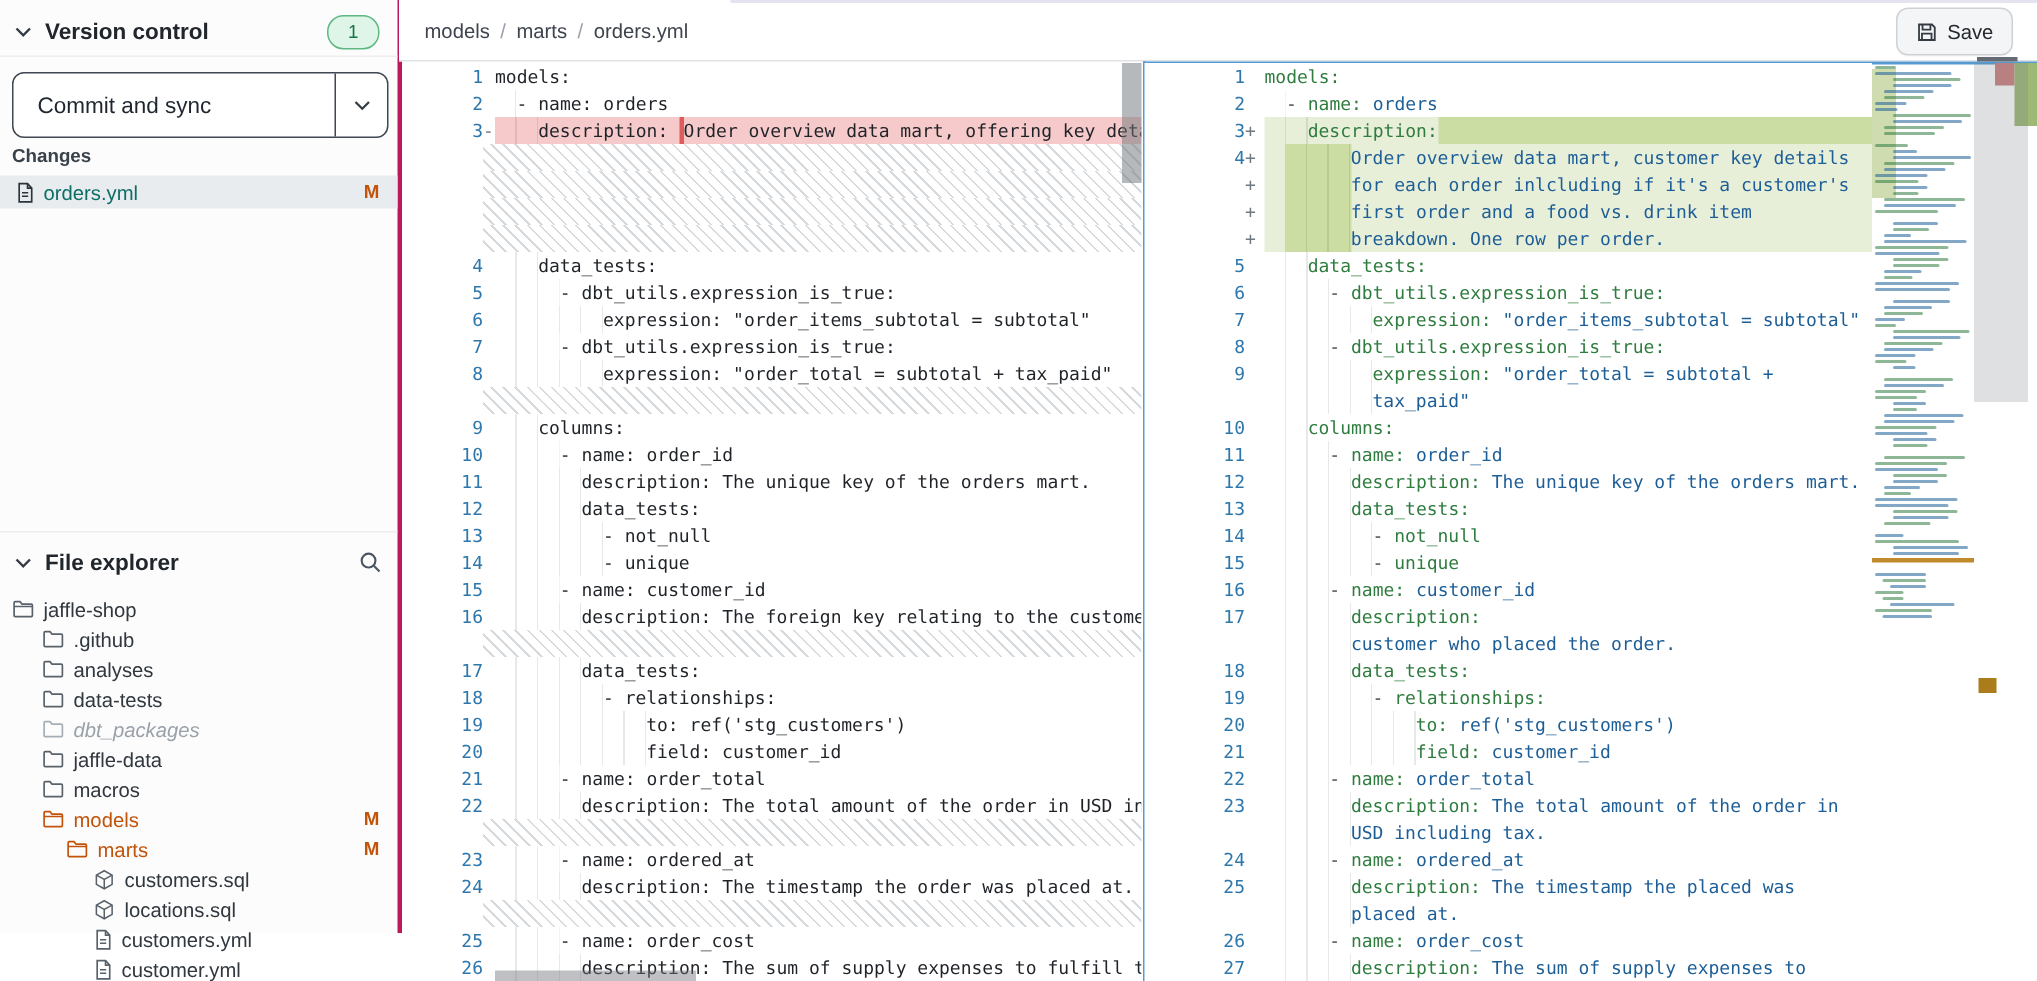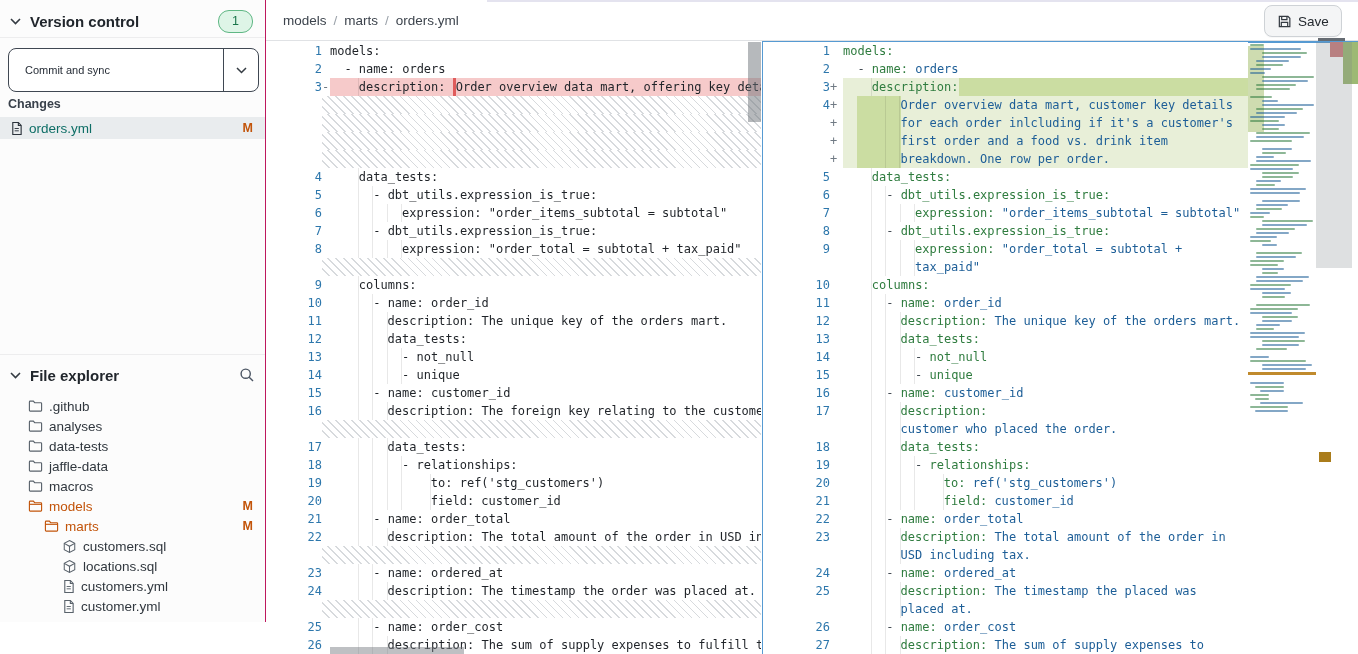--- a/index.html
+++ b/index.html
@@ -1,31 +1,31 @@
 <!DOCTYPE html>
 <html><head>
 <meta charset="utf-8">
 <style>
   html,body{margin:0;padding:0}
   body{width:1358px;height:654px;position:relative;overflow:hidden;background:#fff;
        font-family:"Liberation Sans",sans-serif;color:#30373e;}
   .abs{position:absolute}
 
   
-  #sidebar{left:0;top:0;width:265px;height:622px;background:#fcfcfc;border-right:1px solid #be185d}
+  #sidebar{left:0;top:0;width:265px;height:622px;background:#fcfcfc;border-right:3px solid #be185d}
   .panel-header{display:flex;align-items:center;height:26px}
   .panel-title{font-size:15px;font-weight:bold;color:#21262c;margin-left:9px}
   .chev{display:inline-flex;margin-left:10px}
   .badge{margin-left:auto;margin-right:12px;min-width:25px;height:21px;border:1px solid #5fb784;
          background:#def5e7;color:#19754a;border-radius:11px;font-size:12.5px;
          display:inline-flex;align-items:center;justify-content:center;padding:0 4px}
   .sep{left:0;width:265px;height:1px;background:#ededee}
   #commit-btn{left:8px;top:48px;width:249px;height:42px;border:1.5px solid #3f4752;border-radius:8px;
          background:#fff;display:flex;align-items:center;cursor:pointer}
-  #commit-btn .lbl{font-size:11px;color:#1f2630;margin-left:16px}
+  #commit-btn .lbl{font-size:15px;color:#1f2630;margin-left:16px}
   #commit-btn .dd{margin-left:auto;width:34px;height:100%;border-left:1px solid #3f4752;
          display:flex;align-items:center;justify-content:center}
   .changes-lbl{left:8px;top:97px;font-size:12.5px;font-weight:bold;color:#39414b}
   .file-row{left:0;top:117px;width:265px;height:22px;background:#e9ecee;display:flex;align-items:center;cursor:pointer}
   .file-row .nm{font-size:13.5px;color:#0e6e66;margin-left:6px}
   .file-row .st{margin-left:auto;margin-right:12px;font-size:12.5px;font-weight:bold;color:#c2540a}
   #fe-header{left:0;top:362px;width:265px}
   #fe-search{margin-left:auto;margin-right:10px;display:inline-flex;cursor:pointer}
   #tree{left:0;top:396px;width:265px}
   .tree-item{height:20px;display:flex;align-items:center;font-size:13.5px;cursor:pointer}
@@ -136,20 +136,29 @@
     <span id="fe-search">
       <svg width="16" height="16" viewBox="0 0 16 16">
           <circle cx="6.7" cy="6.7" r="4.6" fill="none" stroke="#4b5563" stroke-width="1.4"></circle>
           <path d="M10.2 10.2L14 14" stroke="#4b5563" stroke-width="1.4"></path>
         </svg>
       </span>
   </div>
 
   <div id="tree" class="abs">
       <div class="tree-item">
+        <span class="ticon" style="margin-left: 8px;">
+          <svg width="15" height="14" viewBox="0 0 16 14">
+            <path d="M1.5 2.6c0-.5.3-.8.8-.8h3.4l1.4 1.7h6.6c.5 0 .8.3.8.8v7.3c0 .5-.3.8-.8.8H2.3c-.5 0-.8-.3-.8-.8z" fill="none" stroke="#59626b" stroke-width="1.2"></path>
+            <path d="M1.5 5.2h13" stroke="#59626b" stroke-width="1.2"></path>
+          </svg>
+        </span>
+        <span class="tlbl">jaffle-shop</span>
+      </div>
+      <div class="tree-item">
         <span class="ticon" style="margin-left: 28px;">
           <svg width="15" height="14" viewBox="0 0 16 14">
             <path d="M1.5 2.6c0-.5.3-.8.8-.8h3.4l1.4 1.7h6.6c.5 0 .8.3.8.8v7.3c0 .5-.3.8-.8.8H2.3c-.5 0-.8-.3-.8-.8z" fill="none" stroke="#59626b" stroke-width="1.2"></path>
           </svg>
         </span>
         <span class="tlbl">.github</span>
       </div>
       <div class="tree-item">
         <span class="ticon" style="margin-left: 28px;">
           <svg width="15" height="14" viewBox="0 0 16 14">
@@ -158,20 +167,28 @@
         </span>
         <span class="tlbl">analyses</span>
       </div>
       <div class="tree-item">
         <span class="ticon" style="margin-left: 28px;">
           <svg width="15" height="14" viewBox="0 0 16 14">
             <path d="M1.5 2.6c0-.5.3-.8.8-.8h3.4l1.4 1.7h6.6c.5 0 .8.3.8.8v7.3c0 .5-.3.8-.8.8H2.3c-.5 0-.8-.3-.8-.8z" fill="none" stroke="#59626b" stroke-width="1.2"></path>
           </svg>
         </span>
         <span class="tlbl">data-tests</span>
+      </div>
+      <div class="tree-item muted">
+        <span class="ticon" style="margin-left: 28px;">
+          <svg width="15" height="14" viewBox="0 0 16 14">
+            <path d="M1.5 2.6c0-.5.3-.8.8-.8h3.4l1.4 1.7h6.6c.5 0 .8.3.8.8v7.3c0 .5-.3.8-.8.8H2.3c-.5 0-.8-.3-.8-.8z" fill="none" stroke="#a6adb5" stroke-width="1.2"></path>
+          </svg>
+        </span>
+        <span class="tlbl">dbt_packages</span>
       </div>
       <div class="tree-item">
         <span class="ticon" style="margin-left: 28px;">
           <svg width="15" height="14" viewBox="0 0 16 14">
             <path d="M1.5 2.6c0-.5.3-.8.8-.8h3.4l1.4 1.7h6.6c.5 0 .8.3.8.8v7.3c0 .5-.3.8-.8.8H2.3c-.5 0-.8-.3-.8-.8z" fill="none" stroke="#59626b" stroke-width="1.2"></path>
           </svg>
         </span>
         <span class="tlbl">jaffle-data</span>
       </div>
       <div class="tree-item">

